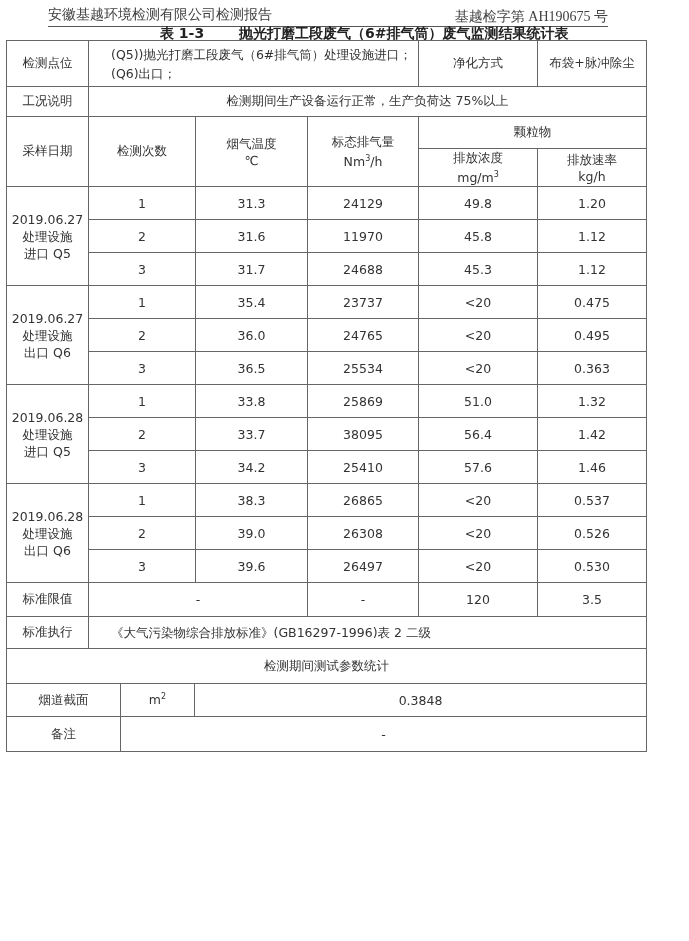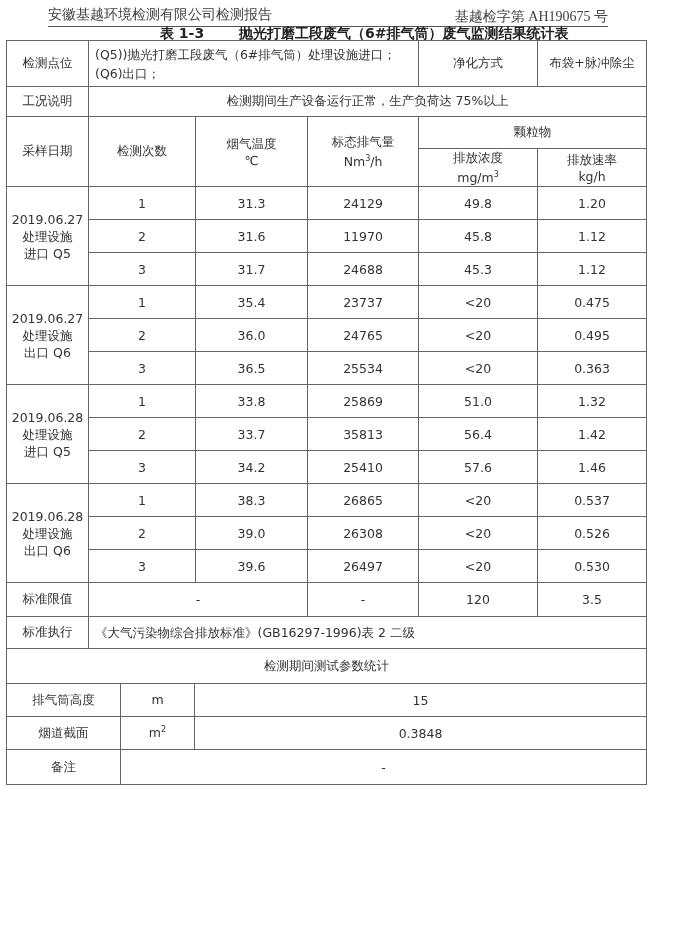--- a/index.html
+++ b/index.html
@@ -5,21 +5,21 @@
   html, body { margin:0; padding:0; background:#ffffff; }
   body { width:689px; height:941px; position:relative; font-family:"DejaVu Sans","Liberation Sans",sans-serif; color:#2a2a2a; overflow:hidden; }
   .hdr { position:absolute; left:48px; top:4px; width:560px; height:22px; border-bottom:1px solid #555; font-family:Liberation Serif, serif; font-size:14px; color:#404040; }
   .hdr .l { position:absolute; left:0; top:2px; }
   .hdr .r { position:absolute; right:0; top:4px; }
   .caption { position:absolute; left:120px; top:25px; font-size:14px; font-weight:bold; color:#222;margin-left:40px; }
   .caption .num { margin-right:30px; }
   table { border-collapse:collapse; position:absolute; left:6px; width:640px; table-layout:fixed; }
   td { border:1px solid #666; text-align:center; vertical-align:middle; font-size:12.5px; color:#333; padding:0; }
   #main { top:40px; }
-  .left { text-align:left; padding-left:6px; line-height:19px; }
+  .left { text-align:left; padding-left:22px; line-height:19px; }
   .sub { font-size:8px; vertical-align:super; }
   .hd2 { line-height:17px; }
   #params { top:683px; width:640px; }
   .footer { position:absolute; left:0; width:689px; top:905px; text-align:center; font-size:11px; color:#333;margin-top:37px; }
 </style>
 </head>
 <body>
 
 <div class="hdr">
   <span class="l">安徽基越环境检测有限公司检测报告</span>
@@ -140,21 +140,21 @@
     </td>
     <td>1</td>
     <td>33.8</td>
     <td>25869</td>
     <td>51.0</td>
     <td>1.32</td>
   </tr>
   <tr style="height:33px">
     <td>2</td>
     <td>33.7</td>
-    <td>35813</td>
+    <td>38095</td>
     <td>56.4</td>
     <td>1.42</td>
   </tr>
   <tr style="height:33px">
     <td>3</td>
     <td>34.2</td>
     <td>25410</td>
     <td>57.6</td>
     <td>1.46</td>
   </tr>
@@ -204,25 +204,20 @@
 </tbody>
   </table>
 
 <table id="params">
   <colgroup>
       <col style="width:114px">
       <col style="width:74px">
       <col style="width:452px">
     </colgroup>
   <tbody>
-      <tr style="height:33px">
-    <td>排气筒高度</td>
-    <td><span>m</span><span class="sub"></span></td>
-    <td>15</td>
-  </tr>
   <tr style="height:33px">
     <td>烟道截面</td>
     <td><span>m</span><span class="sub">2</span></td>
     <td>0.3848</td>
   </tr>
   <tr style="height:35px">
     <td>备注</td>
     <td colspan="2">-</td>
   </tr>
 </tbody>

